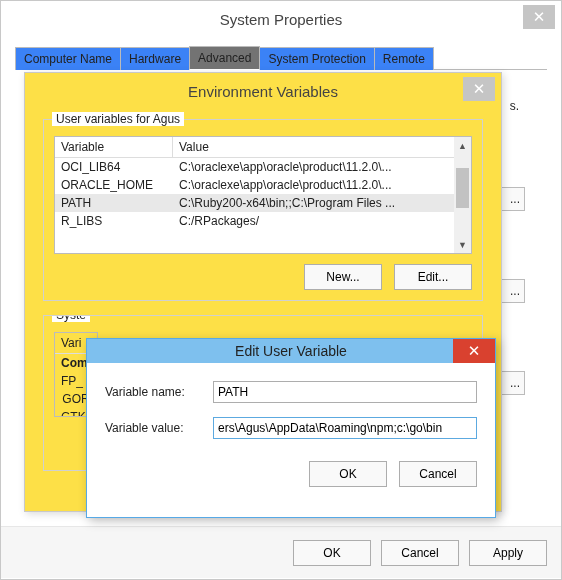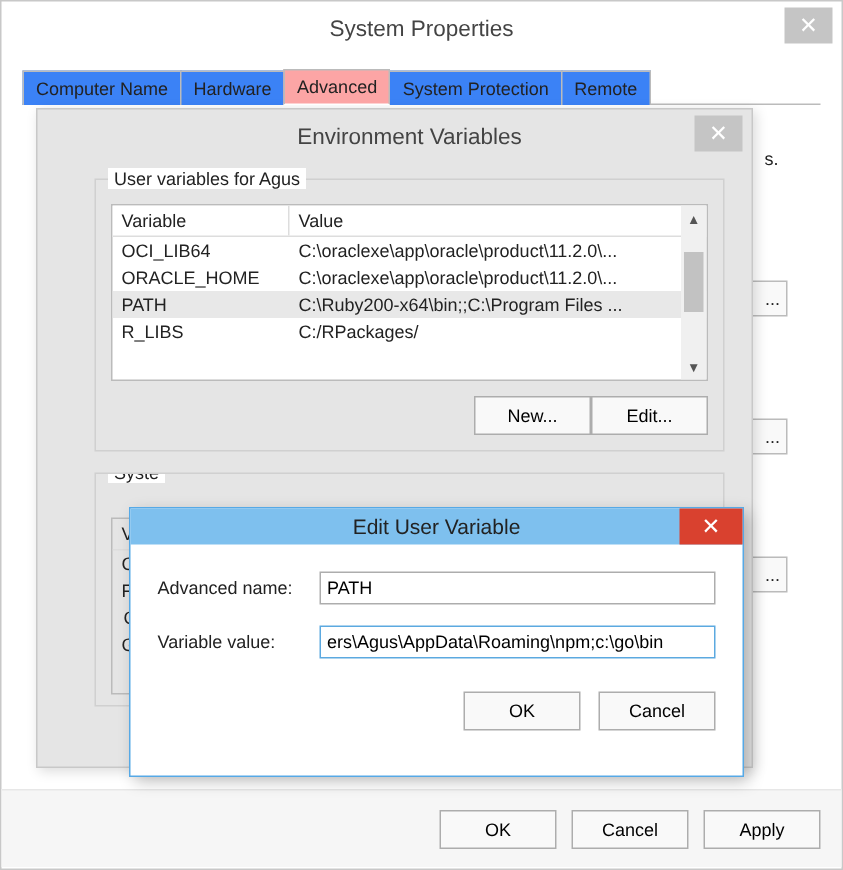--- a/index.html
+++ b/index.html
@@ -52,21 +52,21 @@
   border: 1px solid #bbb;
   border-bottom: none;
   padding: 4px 8px;
   background: #3b82f6;
   margin-right: -1px;
   font-size: 12px;
   position: relative;
   top: 1px;
 }
 .tab.active {
-  background: #fca5a5;
+  background: #737373;
   border-bottom: 1px solid #fff;
   z-index: 2;
 }
 .sp-footer {
   position: absolute;
   bottom: 1px; left: 0; right: 0;
   height: 52px;
   border-top: 1px solid #e7e7e7;
   background: #f6f6f6;
   display: flex;
@@ -86,24 +86,23 @@
   line-height: 22px;
   font-size: 12px;
   overflow: hidden;
 }
 
 
 .envvar {
   position: absolute;
   left: 24px; top: 72px;
   width: 478px; height: 440px;
-  background: #e5e5e5;
+  background: #fde047;
   border: 1px solid #c8c8c8;
   box-shadow: 2px 2px 8px rgba(0,0,0,0.15);
-  padding-left: 20px;
 }
 .envvar-titlebar {
   height: 36px;
   display: flex;
   align-items: center;
   justify-content: center;
   position: relative;
   font-size: 15px;
   color: #444;
 }
@@ -172,20 +171,21 @@
   height: 17px;
   background: #f0f0f0;
   display: flex; align-items:center; justify-content:center;
   font-size: 9px; color:#555;
 }
 .sb-track { flex: 1; background: #f0f0f0; position: relative;}
 .sb-thumb { position: absolute; left:2px; right:2px; top: 14px; height: 40px; background: #c2c2c2;}
 .group-buttons {
   display: flex;
   justify-content: flex-end;
+  gap: 12px;
   margin-top: 10px;
 }
 .btn {
   min-width: 78px;
   height: 26px;
   border: 1px solid #adadad;
   background: #f9f9f9;
   font-family: inherit;
   font-size: 12px;
   padding: 0 10px;
@@ -345,23 +345,23 @@
         </div>
       </div>
       <div class="group-buttons">
         <button class="btn">New...</button>
         <button class="btn">Edit...</button>
       </div>
     </div>
 
     <div class="sysgroup-partial">
       <div class="sysgroup-label">Syste</div>
-      <div style="border:1px solid #bbb; width:44px; height:118px; margin-top:19px; overflow:hidden;">
+      <div style="border:1px solid #bbb; width:44px; height:85px; margin-top:6px; overflow:hidden;">
         <div style="padding:3px 6px; border-bottom:1px solid #ddd;">Vari</div>
-        <div style="padding:2px 6px;">Com</div>
+        <div style="padding:2px 6px;font-weight:bold;">Com</div>
         <div style="padding:2px 6px;">FP_</div>
         <div style="padding:2px 6px;text-align:center;">GOR</div>
         <div style="padding:2px 6px;">GTK</div>
       </div>
     </div>
   </div>
   <div class="envvar-footer">
     <button class="btn">OK</button>
     <button class="btn">Cancel</button>
   </div>
@@ -369,21 +369,21 @@
 
 <div class="editdlg">
   <div class="editdlg-titlebar">
     <span>Edit User Variable</span>
     <div class="editdlg-close">
       <span>✕</span>
     </div>
   </div>
   <div class="editdlg-body">
     <div class="form-row">
-      <label>Advanced name:</label>
+      <label>Variable name:</label>
       <input type="text" value="PATH" style="">
     </div>
     <div class="form-row">
       <label>Variable value:</label>
       <input type="text" class="focused" value="ers\Agus\AppData\Roaming\npm;c:\go\bin" style="">
     </div>
   </div>
   <div class="editdlg-footer">
     <button class="btn">OK</button>
     <button class="btn">Cancel</button>

